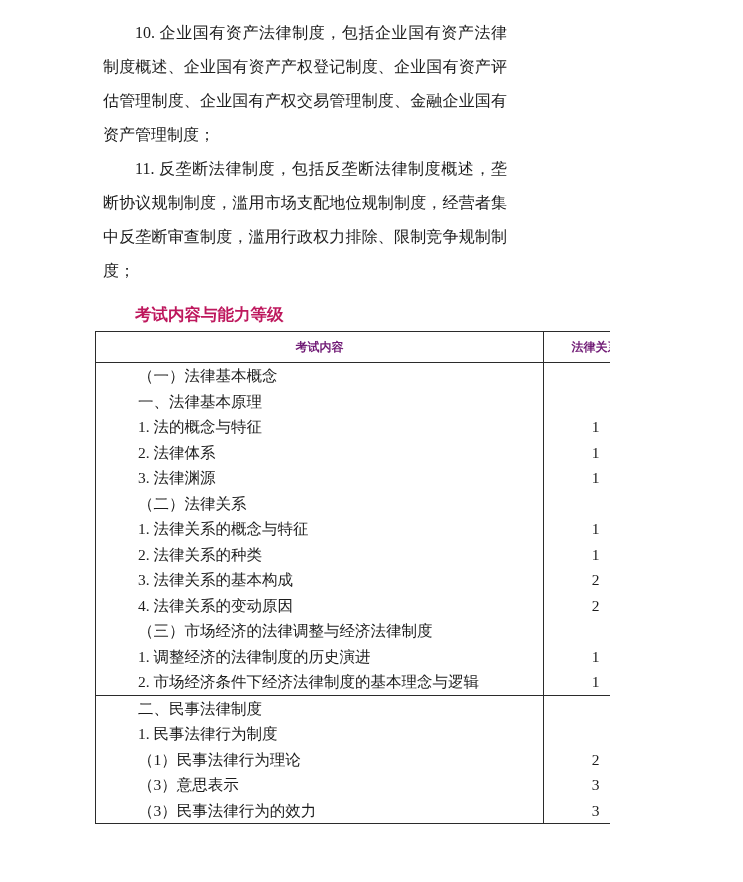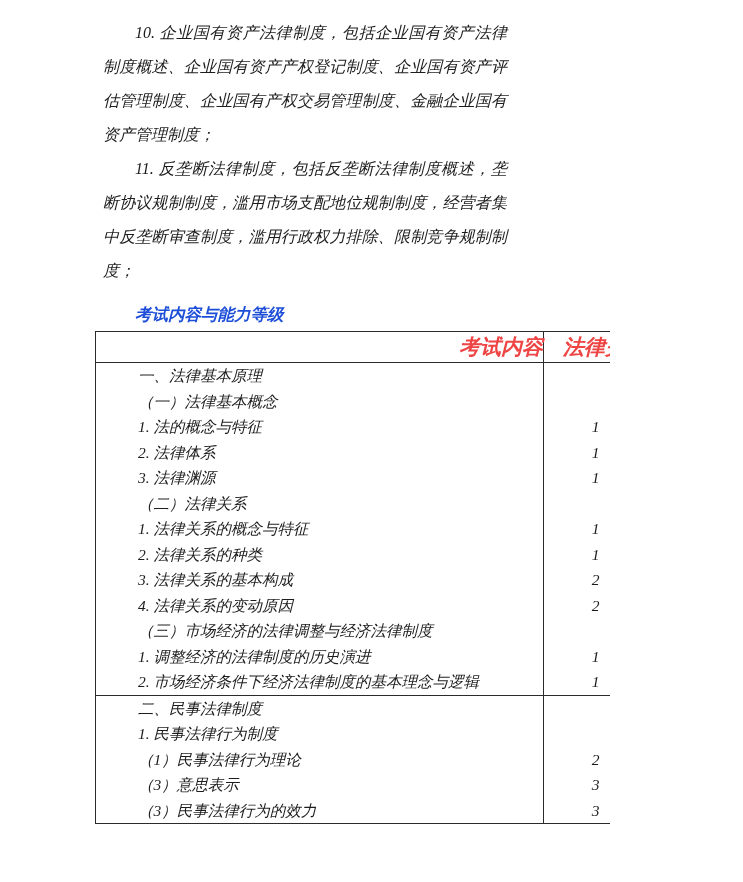--- a/index.html
+++ b/index.html
@@ -5,62 +5,61 @@
   html, body { margin: 0; padding: 0; }
   body { background: #ffffff; }
   .page {
     position: relative;
     width: 610px;
     height: 882px;
     background: #ffffff;
     overflow: hidden;
     font-family: "Liberation Serif", "DejaVu Serif", serif;
     color: #1c1c1c;
-    font-style: italic;
   }
   .text-block {
     padding: 16px 103px 0 103px;
   }
   .para {
     margin: 0;
     font-size: 16px;
     line-height: 34px;
     text-align: justify;
     text-indent: 32px;
     font-family: "Liberation Serif", "DejaVu Serif", serif;
     color: #1c1c1c;
   }
   .section-heading {
     margin: 15px 0 0 0;
     padding-left: 32px;
     font-family: "Liberation Sans", "DejaVu Sans", sans-serif;
     font-weight: bold;
     font-size: 16.5px;
     line-height: 22px;
-    color: #1d4ed8;
+    color: #be185d;
   }
   table.exam-table {
     margin: 6px 0 0 -8px;
     width: 552px;
     table-layout: fixed;
     border-collapse: collapse;
     border: 1.5px solid #2b2b2b;
   }
   col.c-content { width: 448px; }
   col.c-level   { width: 104px; }
   .exam-table th {
     height: 30px;
     padding: 0;
     font-family: "Liberation Sans", "DejaVu Sans", sans-serif;
     font-weight: bold;
-    font-size: 21px;
-    text-align: right;
+    font-size: 12px;
+    text-align: center;
     vertical-align: middle;
     border-bottom: 1.5px solid #2b2b2b;
-    color: #ef4444;
+    color: #701a75;
   }
   .exam-table td {
     height: 25.5px;
     padding: 0;
     font-size: 15.5px;
     line-height: 1;
     vertical-align: middle;
     font-family: "Liberation Serif", "DejaVu Serif", serif;
     color: #1c1c1c;
   }
@@ -86,25 +85,25 @@
         <col class="c-level">
       </colgroup>
       <thead>
         <tr>
           <th class="col-content">考试内容</th>
           <th class="col-level">法律关系</th>
         </tr>
       </thead>
       <tbody>
         <tr>
-          <td class="col-content">一、法律基本原理</td>
+          <td class="col-content">（一）法律基本概念</td>
           <td class="col-level"></td>
         </tr>
         <tr>
-          <td class="col-content">（一）法律基本概念</td>
+          <td class="col-content">一、法律基本原理</td>
           <td class="col-level"></td>
         </tr>
         <tr>
           <td class="col-content">1. 法的概念与特征</td>
           <td class="col-level">1</td>
         </tr>
         <tr>
           <td class="col-content">2. 法律体系</td>
           <td class="col-level">1</td>
         </tr>

